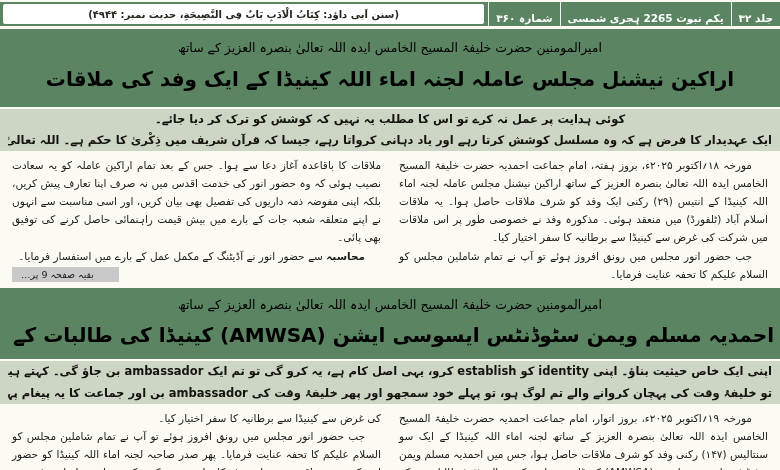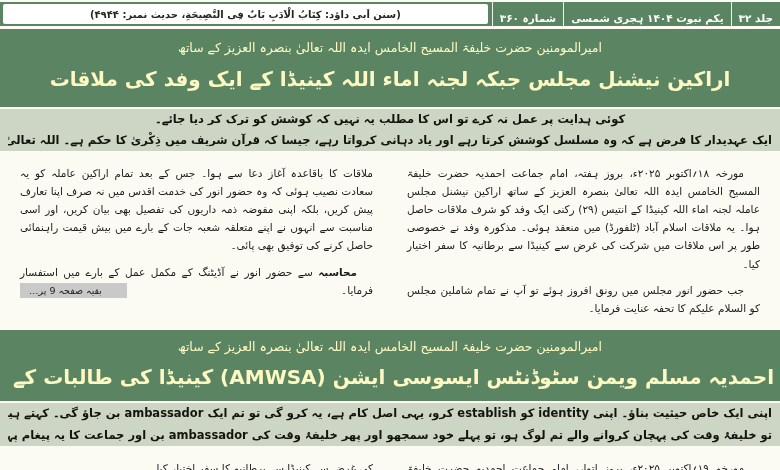--- a/index.html
+++ b/index.html
@@ -7,51 +7,51 @@
     width:780px;height:470px;margin:0 auto;background:#fbfbf4;
     font-family:"DejaVu Sans", sans-serif;direction:rtl;overflow:hidden;
     display:flex;flex-direction:column;box-sizing:border-box;color:#1b1b1b;
   }
   
   .masthead{margin-top:2px;height:24px;background:#5b8562;display:flex;align-items:stretch;color:#fff;font-size:10.5px;font-weight:bold;flex:0 0 auto;}
   .m-cell{display:flex;align-items:center;justify-content:center;padding:16px 7px;border-left:1px solid rgba(255,255,255,.9);white-space:nowrap;}
   .m-cell:last-of-type{border-left:none;}
   .hadith-box{flex:1;background:#fff;color:#26261f;margin:2px 4px 2px 3px;border-radius:2px;display:flex;align-items:center;justify-content:center;font-size:10px;font-weight:bold;white-space:nowrap;overflow:hidden;}
   
-  .banner{background:#5b8562;color:#fef9c3;text-align:center;margin-top:3px;flex:0 0 auto;}
+  .banner{background:#5b8562;color:#000000;text-align:center;margin-top:3px;flex:0 0 auto;}
   .banner.first{padding:10px 6px 13px;}
   .banner.second{padding:8px 6px 9px;}
   .kicker{font-size:12.5px;line-height:1.5;margin-bottom:7px;white-space:nowrap;overflow:hidden;}
   .headline{font-size:20px;font-weight:bold;line-height:1.45;white-space:nowrap;overflow:hidden;}
   
   .quote-box{background:#cdd6c5;margin-top:2px;padding:0 8px;text-align:center;font-weight:bold;font-size:11.5px;color:#14140e;flex:0 0 auto;}
   .quote-line{white-space:nowrap;overflow:hidden;line-height:1.85;}
   
   .body-cols{display:flex;gap:18px;padding:5px 12px 2px;flex:0 0 auto;}
   .col{flex:1;min-width:0;font-size:10.5px;line-height:1.72;text-align:justify;}
-  .col p{margin:8px;}
+  .col p{margin:0;}
   .indent{text-indent:16px;}
   .lead{font-weight:bold;}
   .cont{float:left;background:#c9c9c9;color:#222;padding:0 9px;font-size:9.5px;line-height:15px;margin-right:6px;margin-top:2px;white-space:nowrap;}
 </style>
 </head>
 <body>
 
 <div class="page">
 
   <header class="masthead">
     <div class="m-cell">جلد ۳۲</div>
-    <div class="m-cell">یکم نبوت ۱۴۰۴ ہجری شمسی</div>
+    <div class="m-cell">یکم نبوت 2265 ہجری شمسی</div>
     <div class="m-cell">شمارہ ۳۶۰</div>
     <div class="hadith-box">(سنن اَبی داؤد: کِتَابُ الْاَدَبِ بَابٌ فِی النَّصِیحَةِ، حدیث نمبر: ۴۹۴۴)</div>
   </header>
 
   <section class="banner first">
     <div class="kicker">امیرالمومنین حضرت خلیفۃ المسیح الخامس ایدہ اللہ تعالیٰ بنصرہ العزیز کے ساتھ</div>
-    <div class="headline">اراکین نیشنل مجلس جبکہ لجنہ اماء اللہ کینیڈا کے ایک وفد کی ملاقات</div>
+    <div class="headline">اراکین نیشنل مجلس عاملہ لجنہ اماء اللہ کینیڈا کے ایک وفد کی ملاقات</div>
   </section>
 
   <section class="quote-box">
     <div class="quote-line">کوئی ہدایت پر عمل نہ کرے تو اس کا مطلب یہ نہیں کہ کوشش کو ترک کر دیا جائے۔</div>
     <div class="quote-line">ایک عہدیدار کا فرض ہے کہ وہ مسلسل کوشش کرتا رہے اور یاد دہانی کرواتا رہے، جیسا کہ قرآن شریف میں ذِکْریٰ کا حکم ہے۔ اللہ تعالیٰ اس کوشش کا اجر دے گا چاہے نتیجہ جیسا بھی ہو</div>
   </section>
 
   <section class="body-cols">
     <div class="col">
       <p class="indent">مورخہ ۱۸؍اکتوبر ۲۰۲۵ء، بروز ہفتہ، امام جماعت احمدیہ حضرت خلیفۃ المسیح الخامس ایدہ اللہ تعالیٰ بنصرہ العزیز کے ساتھ اراکین نیشنل مجلس عاملہ لجنہ اماء اللہ کینیڈا کے انتیس (۲۹) رکنی ایک وفد کو شرف ملاقات حاصل ہوا۔ یہ ملاقات اسلام آباد (ٹلفورڈ) میں منعقد ہوئی۔ مذکورہ وفد نے خصوصی طور پر اس ملاقات میں شرکت کی غرض سے کینیڈا سے برطانیہ کا سفر اختیار کیا۔</p>

